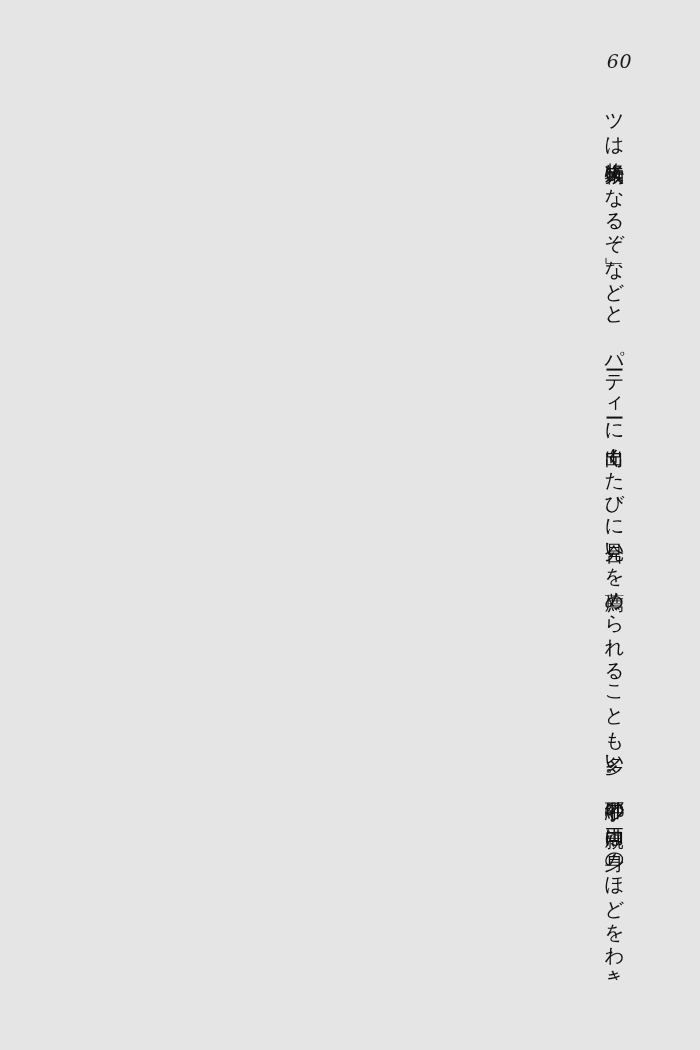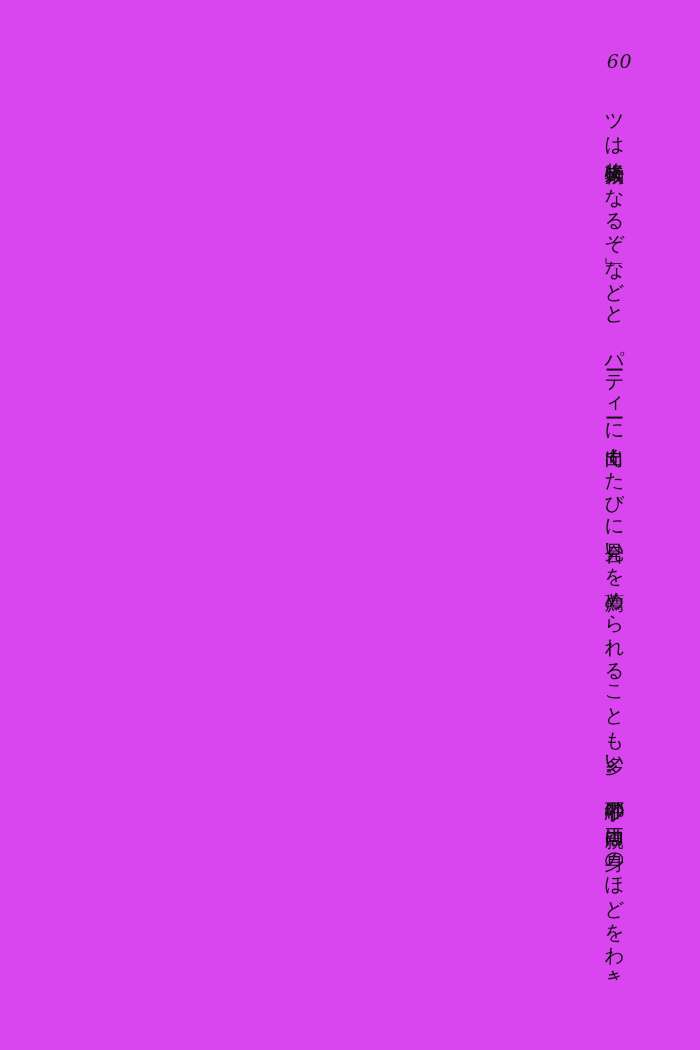--- a/index.html
+++ b/index.html
@@ -12,21 +12,21 @@
     height: 1050px;
     position: relative;
     font-family: "DejaVu Serif", "Liberation Serif", serif;
     color: #111111;
     overflow: hidden;
   }
 
   .page {
     position: absolute;
     inset: 0;
-    background: #d946ef;
+    background: #e5e5e5;
   }
 
   .page-number {
     position: absolute;
     top: 50px;
     right: 68px;
     font-family: "DejaVu Serif", "Liberation Serif", serif;
     font-size: 19px;
     font-style: italic;
     color: #1a1a1a;

